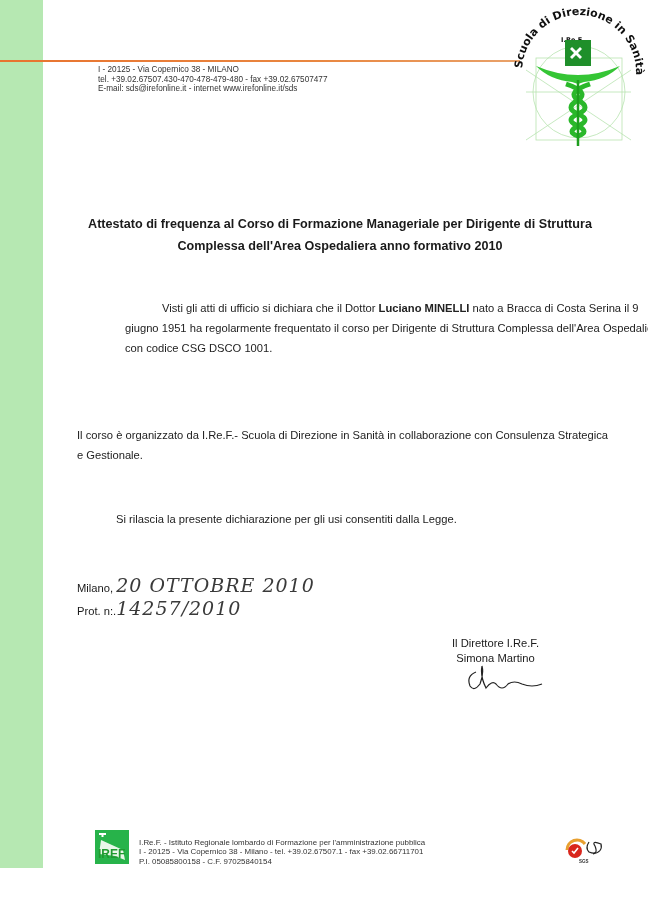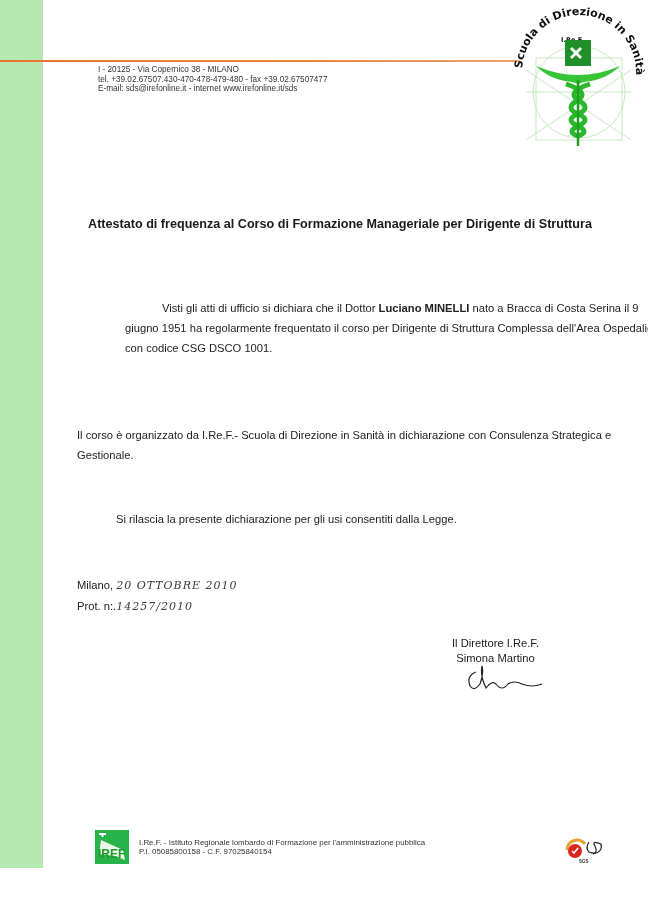--- a/index.html
+++ b/index.html
@@ -17,21 +17,21 @@
            font-weight:bold; font-size:12.6px; line-height:22px; color:#1a1a1a;margin-top:16px; }
 
   .body-text { position:absolute; left:77px; width:540px; font-size:11.2px; line-height:19.8px; color:#222; }
   .p1 { top:299px;margin-left:48px; }
   .p1 .indent { display:inline-block; width:37px; }
   .p2 { top:426px; }
   .p3 { top:510px; left:116px; }
   .bold { font-weight:bold; }
 
   .date-line { position:absolute; left:77px; top:575px; font-size:11.2px; line-height:20px; }
-  .hand { font-family:"DejaVu Serif", serif; font-style:italic; color:#3a3a3a; font-size:11px; letter-spacing:1px; }
+  .hand { font-family:"DejaVu Serif", serif; font-style:italic; color:#3a3a3a; font-size:19px; letter-spacing:1px; }
 
   .sign-block { position:absolute; left:452px; top:636px; font-size:11.2px; line-height:15px;text-align:center; }
   .signature { position:absolute; left:462px; top:662px; width:90px; height:32px; }
 
   .footer-logo { position:absolute; left:95px; top:830px; width:34px; height:34px; }
   .footer-text { position:absolute; left:139px; top:838px; font-size:7.9px; line-height:9.4px; color:#333; }
   .footer-text div { white-space:nowrap; }
   .cert-mark { position:absolute; left:563px; top:834px; width:44px; height:30px; }
 </style>
 </head>
@@ -66,27 +66,28 @@
   <path d="M30 66 Q72 84 114 66 Q100 80 78 82 L72 84 L66 82 Q44 80 30 66z" fill="#35c535"></path>
   <g fill="none" stroke="#2ab82a" stroke-width="5">
     <path d="M60 84 Q84 92 72 100 Q58 108 72 114 Q86 120 72 126 Q60 132 72 136"></path>
     <path d="M84 84 Q60 92 72 100 Q86 108 72 114 Q58 120 72 126 Q84 132 72 136"></path>
   </g>
   <line x1="72" y1="80" x2="72" y2="146" stroke="#1e9e1e" stroke-width="2.5"></line>
 </svg>
 
 <div class="title">
   <div>Attestato di frequenza al Corso di Formazione Manageriale per Dirigente di Struttura</div>
+  <div>Complessa dell'Area Ospedaliera anno formativo 2010</div>
 </div>
 
 <div class="body-text p1">
   <span class="indent"></span><span>Visti gli atti di ufficio si dichiara che il Dottor </span><span class="bold">Luciano MINELLI</span><span> nato a Bracca di Costa Serina il 9 giugno  1951  ha regolarmente frequentato il corso per Dirigente di Struttura Complessa dell'Area Ospedaliera  con codice CSG DSCO 1001.</span>
 </div>
 
-<div class="body-text p2">Il corso è organizzato da I.Re.F.- Scuola di Direzione in Sanità in dichiarazione con Consulenza Strategica e Gestionale.</div>
+<div class="body-text p2">Il corso è organizzato da I.Re.F.- Scuola di Direzione in Sanità in collaborazione con Consulenza Strategica e Gestionale.</div>
 
 <div class="body-text p3">Si rilascia la presente dichiarazione per gli usi consentiti dalla Legge.</div>
 
 <div class="date-line">
   <div><span>Milano, </span><span class="hand">20 OTTOBRE 2010</span></div>
   <div><span>Prot. n:.</span><span class="hand">14257/2010</span></div>
 </div>
 
 <div class="sign-block">
   <div>Il Direttore I.Re.F.</div>
@@ -98,20 +99,21 @@
 
 <svg class="footer-logo" viewBox="0 0 34 34">
   <rect width="34" height="34" fill="#27b34a"></rect>
   <path d="M6 10 L28 20 L30 30 L20 26 L4 24 Z" fill="#e9f7e9"></path>
   <path d="M4 3 h7 v2 h-2.5 v2 h-2 v-2 h-2.5z" fill="#fff"></path>
   <text x="3" y="28" font-family="Liberation Sans, sans-serif" font-weight="bold" font-size="12" fill="#1f9a2f">IREF</text>
 </svg>
 
 <div class="footer-text">
   <div>I.Re.F. - Istituto Regionale lombardo di Formazione per l'amministrazione pubblica</div>
+  <div>I - 20125 - Via Copernico 38 - Milano - tel. +39.02.67507.1 - fax +39.02.66711701</div>
   <div>P.I. 05085800158 - C.F. 97025840154</div>
 </div>
 
 <svg class="cert-mark" viewBox="0 0 44 30">
   <path d="M4 16 A10 10 0 0 1 22 10" fill="none" stroke="#e8a030" stroke-width="3"></path>
   <circle cx="12" cy="17" r="7" fill="#d9261c"></circle>
   <path d="M9 17 l2 2 l4 -5" stroke="#fff" stroke-width="1.6" fill="none"></path>
   <path d="M26 8 Q22 14 26 18 Q36 22 32 12 Q28 6 38 10 Q40 18 30 20" fill="none" stroke="#222" stroke-width="1.2"></path>
   <text x="16" y="29" font-family="Liberation Sans, sans-serif" font-size="4.5" font-weight="bold" fill="#333">SGS</text>
 </svg>

